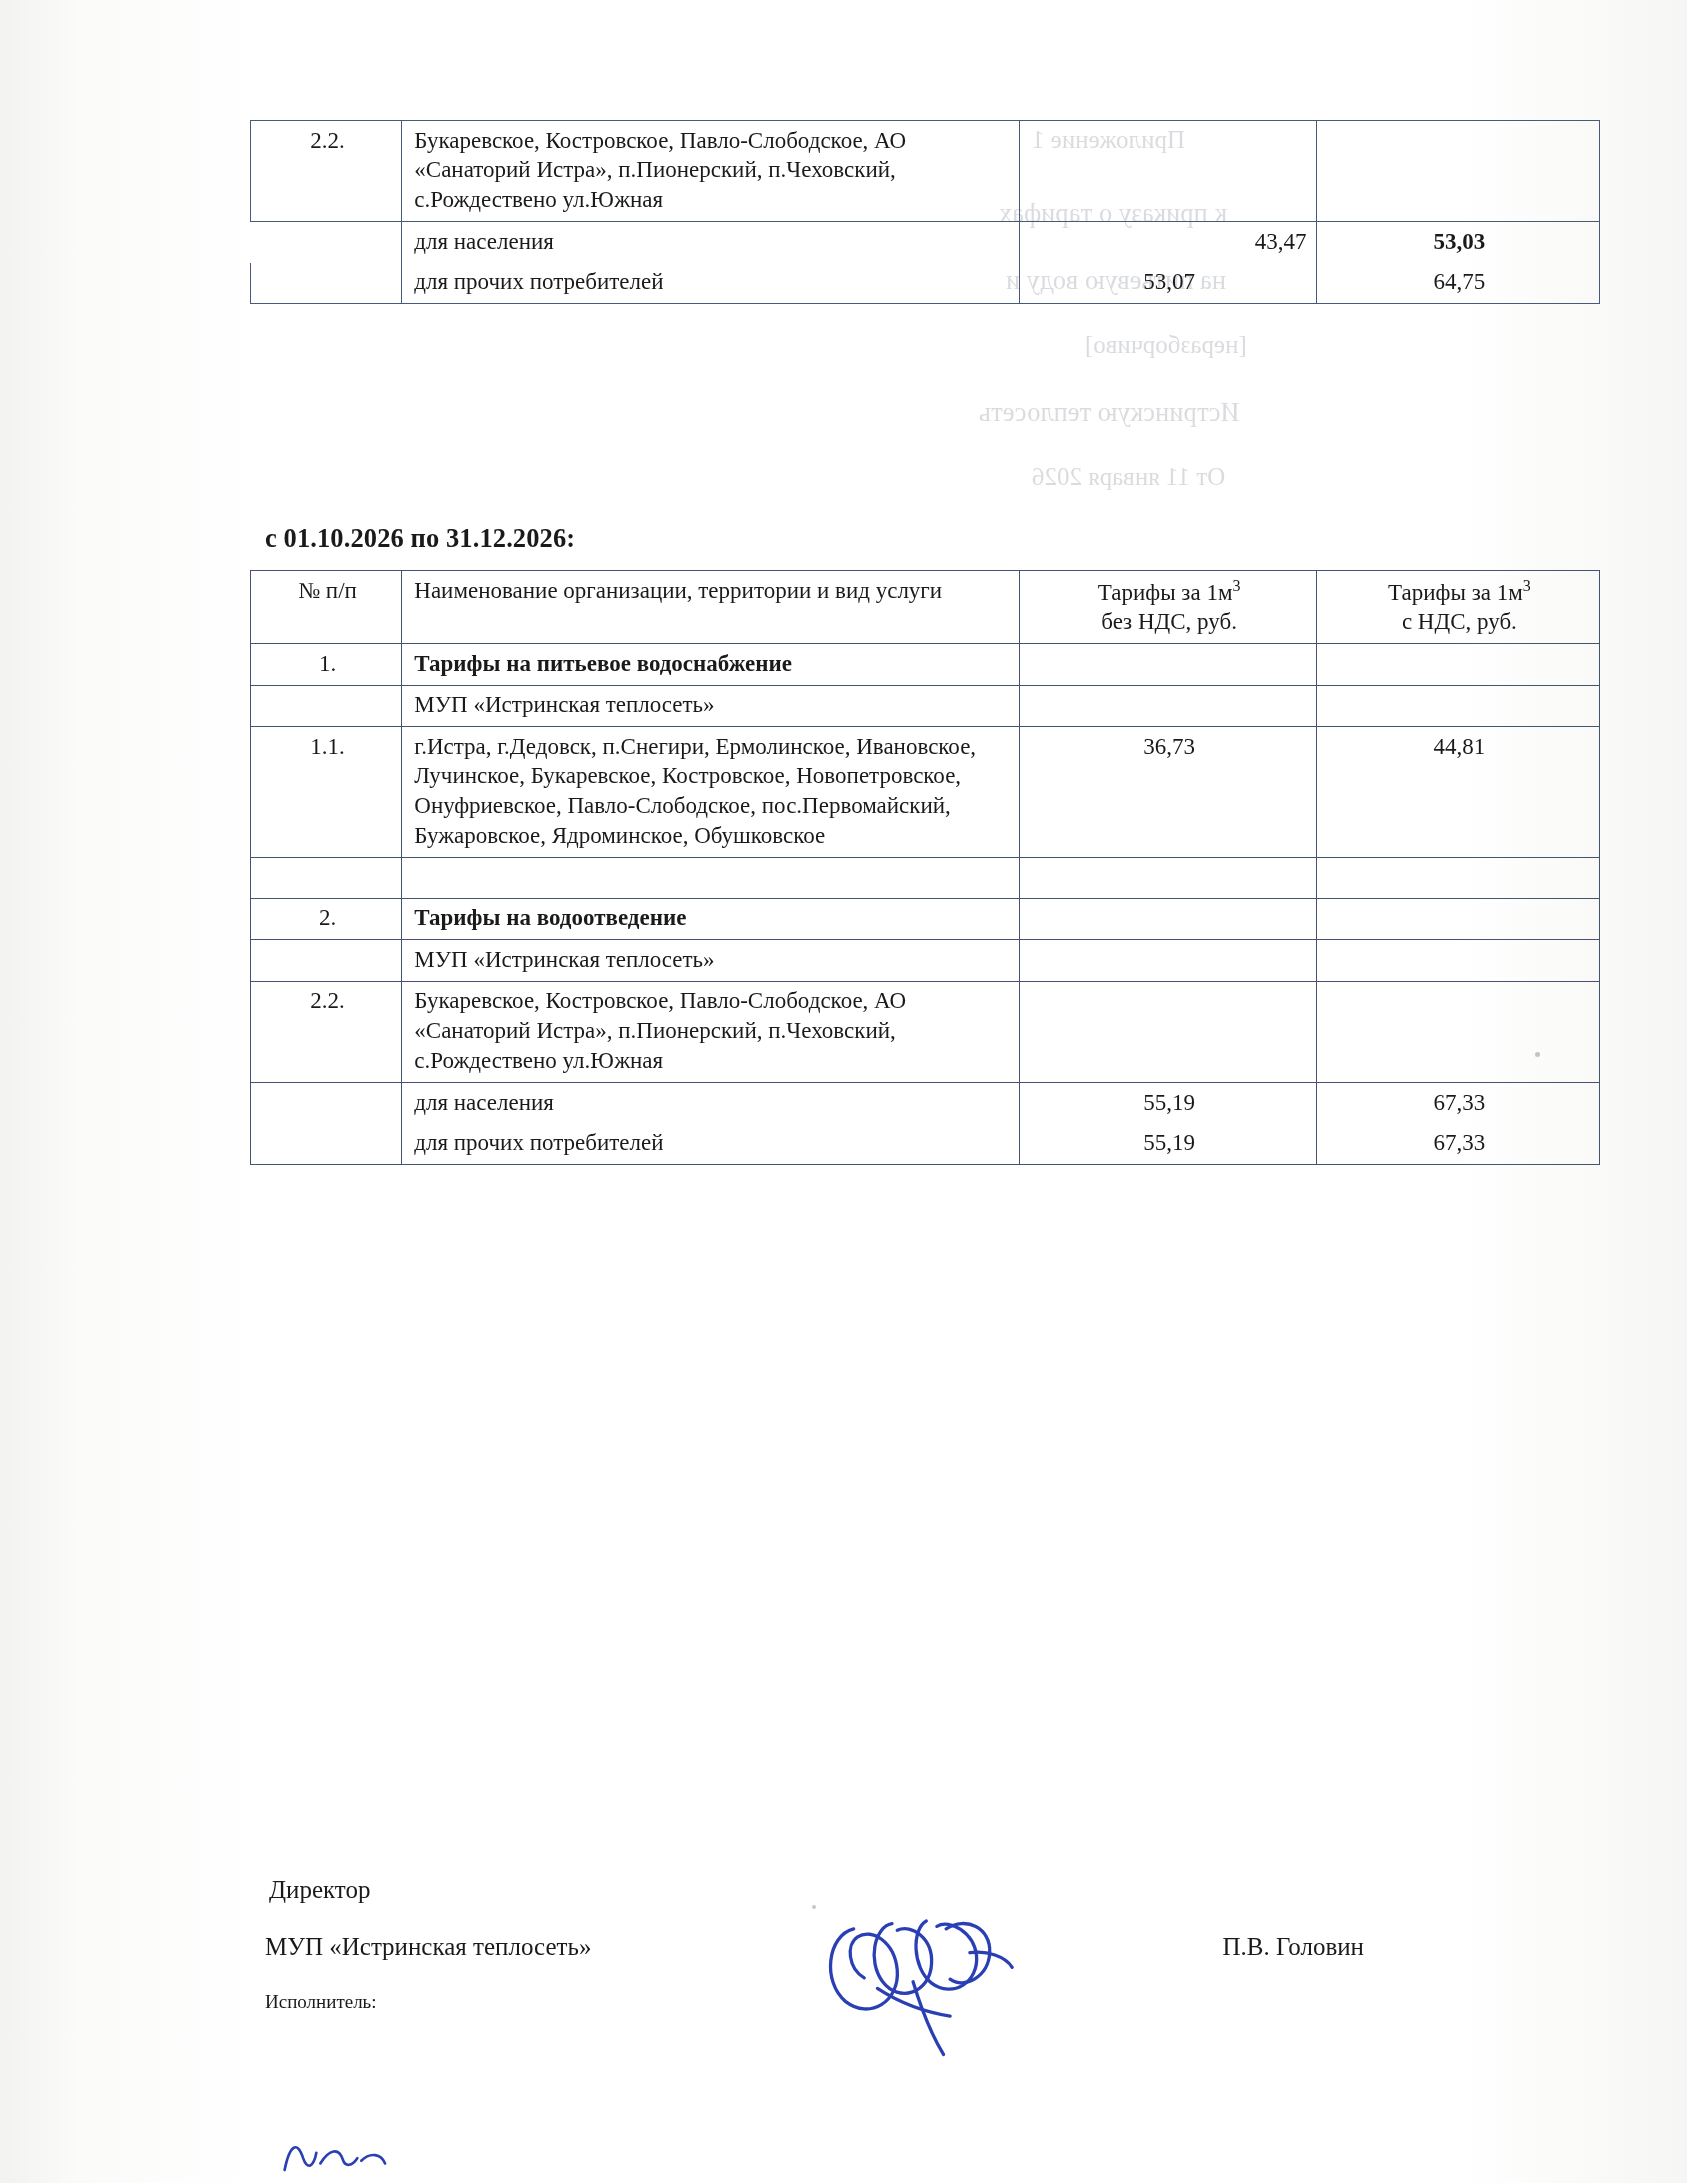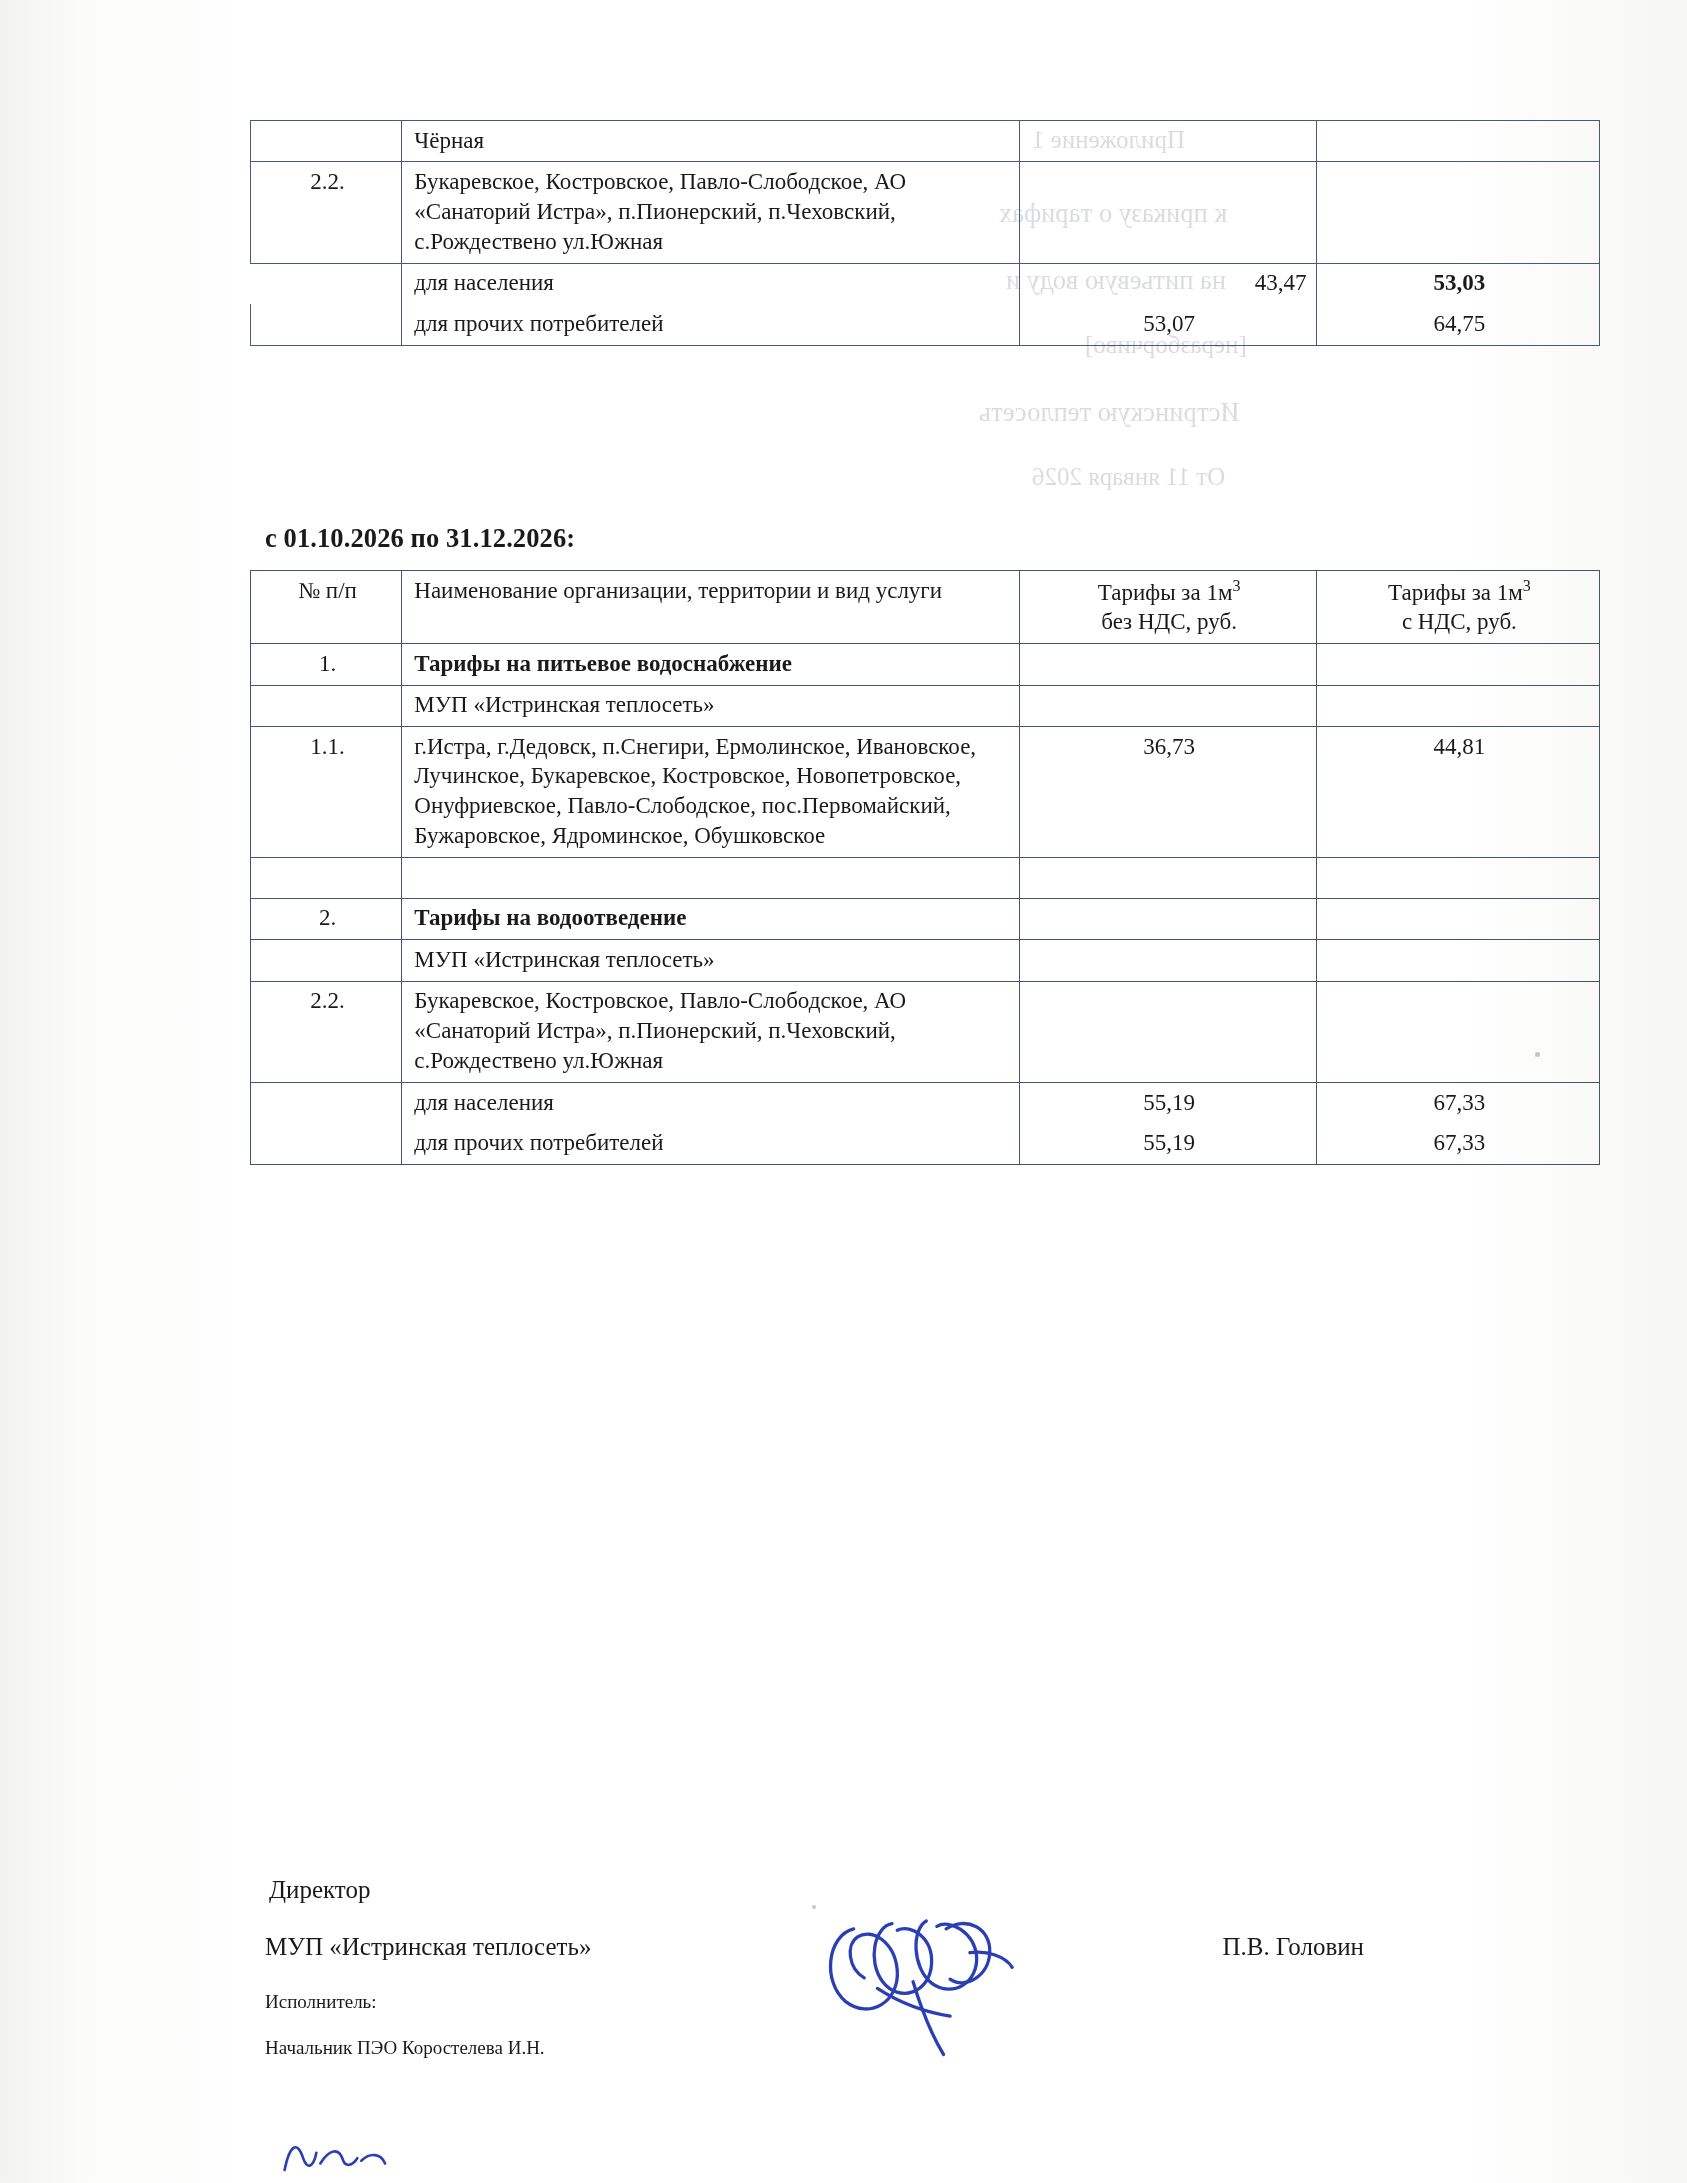--- a/index.html
+++ b/index.html
@@ -154,26 +154,20 @@
 <div class="ghost" style="left:999px; top:198px; font-size:26.5px;">к приказу о тарифах</div>
 <div class="ghost" style="left:1006px; top:265px; font-size:26.5px;">на питьевую воду и</div>
 <div class="ghost" style="left:1085px; top:331px; font-size:25px;">[неразборчиво]</div>
 <div class="ghost" style="left:979px; top:397px; font-size:26.5px;">Истринскую теплосеть</div>
 <div class="ghost" style="left:1032px; top:463px; font-size:25px;">От 11 января 2026</div>
 
 <div class="content">
 
   <table class="doc-table" id="table-top">
     <tbody>
-      <tr>
-        <td class="c-num"></td>
-        <td class="c-name">Чёрная</td>
-        <td class="c-novat"></td>
-        <td class="c-vat"></td>
-      </tr>
       <tr>
         <td class="c-num">2.2.</td>
         <td class="c-name">Букаревское, Костровское, Павло-Слободское, АО «Санаторий Истра», п.Пионерский, п.Чеховский, с.Рождествено ул.Южная</td>
         <td class="c-novat"></td>
         <td class="c-vat"></td>
       </tr>
       <tr>
         <td class="c-num nb" style="border-top:none;border-bottom:none;"></td>
         <td class="c-name" style="border-top:none;border-bottom:none;">для населения</td>
         <td class="c-novat" style="border-top:none;border-bottom:none;text-align:right;">43,47</td>
@@ -264,21 +258,20 @@
     </tbody>
   </table>
 
   <div id="signature-block">
     <div id="sig-director">Директор</div>
     <div id="sig-line">
       <div id="sig-org">МУП «Истринская теплосеть»</div>
       <div id="sig-person">П.В. Головин</div>
     </div>
     <div id="sig-ispoln">Исполнитель:</div>
-    <div id="sig-pk">Начальник ПЭО Коростелева И.Н.</div>
   </div>
 
   <svg id="signature-mark" viewBox="0 0 330 270">
     <g fill="none" stroke="#2b3fb5" stroke-width="5" stroke-linecap="round">
       <path d="M60,60 C20,70 12,140 48,170 C84,198 130,170 126,122 C122,80 88,58 66,72 C48,84 52,120 76,134"></path>
       <path d="M118,52 C92,56 80,108 104,140 C128,172 176,158 178,112 C180,74 148,52 126,62"></path>
       <path d="M170,48 C148,60 148,118 178,142 C210,166 250,140 246,100 C242,66 206,44 186,56"></path>
       <path d="M200,60 C230,40 268,58 266,96 C264,132 228,152 206,136"></path>
       <path d="M150,140 C162,180 178,220 196,250"></path>
       <path d="M96,150 C130,172 168,186 206,192"></path>

